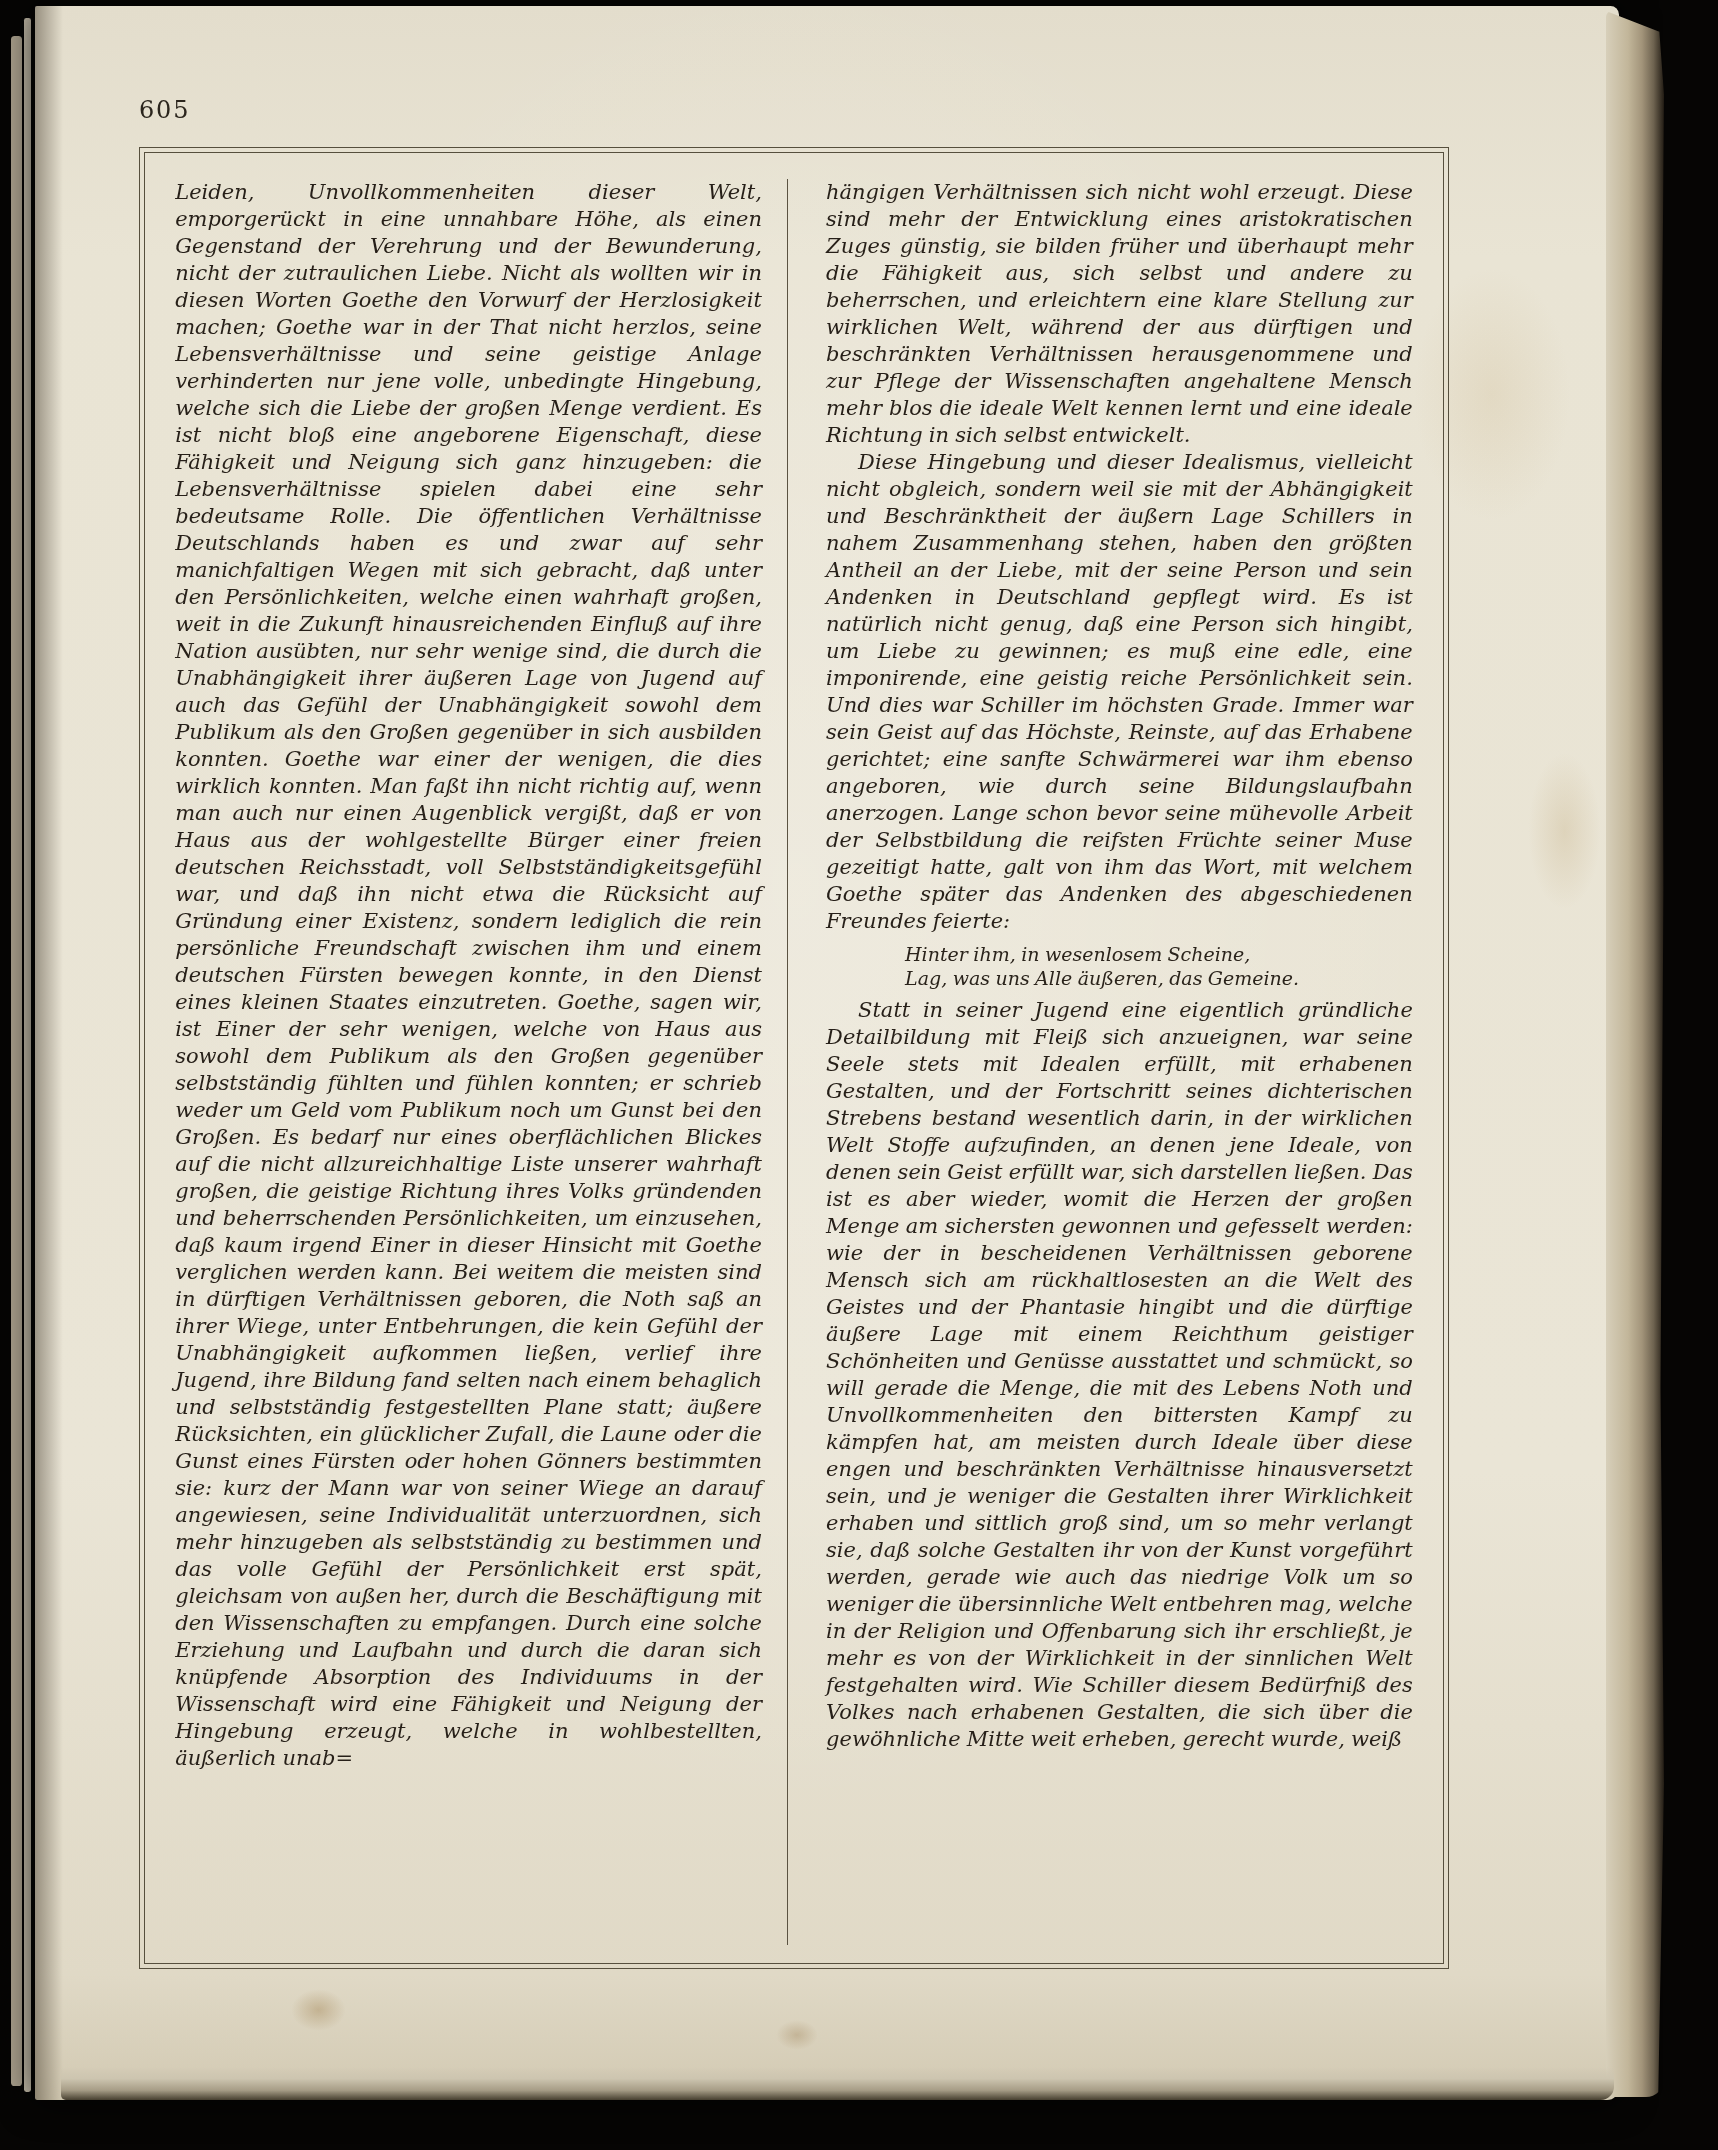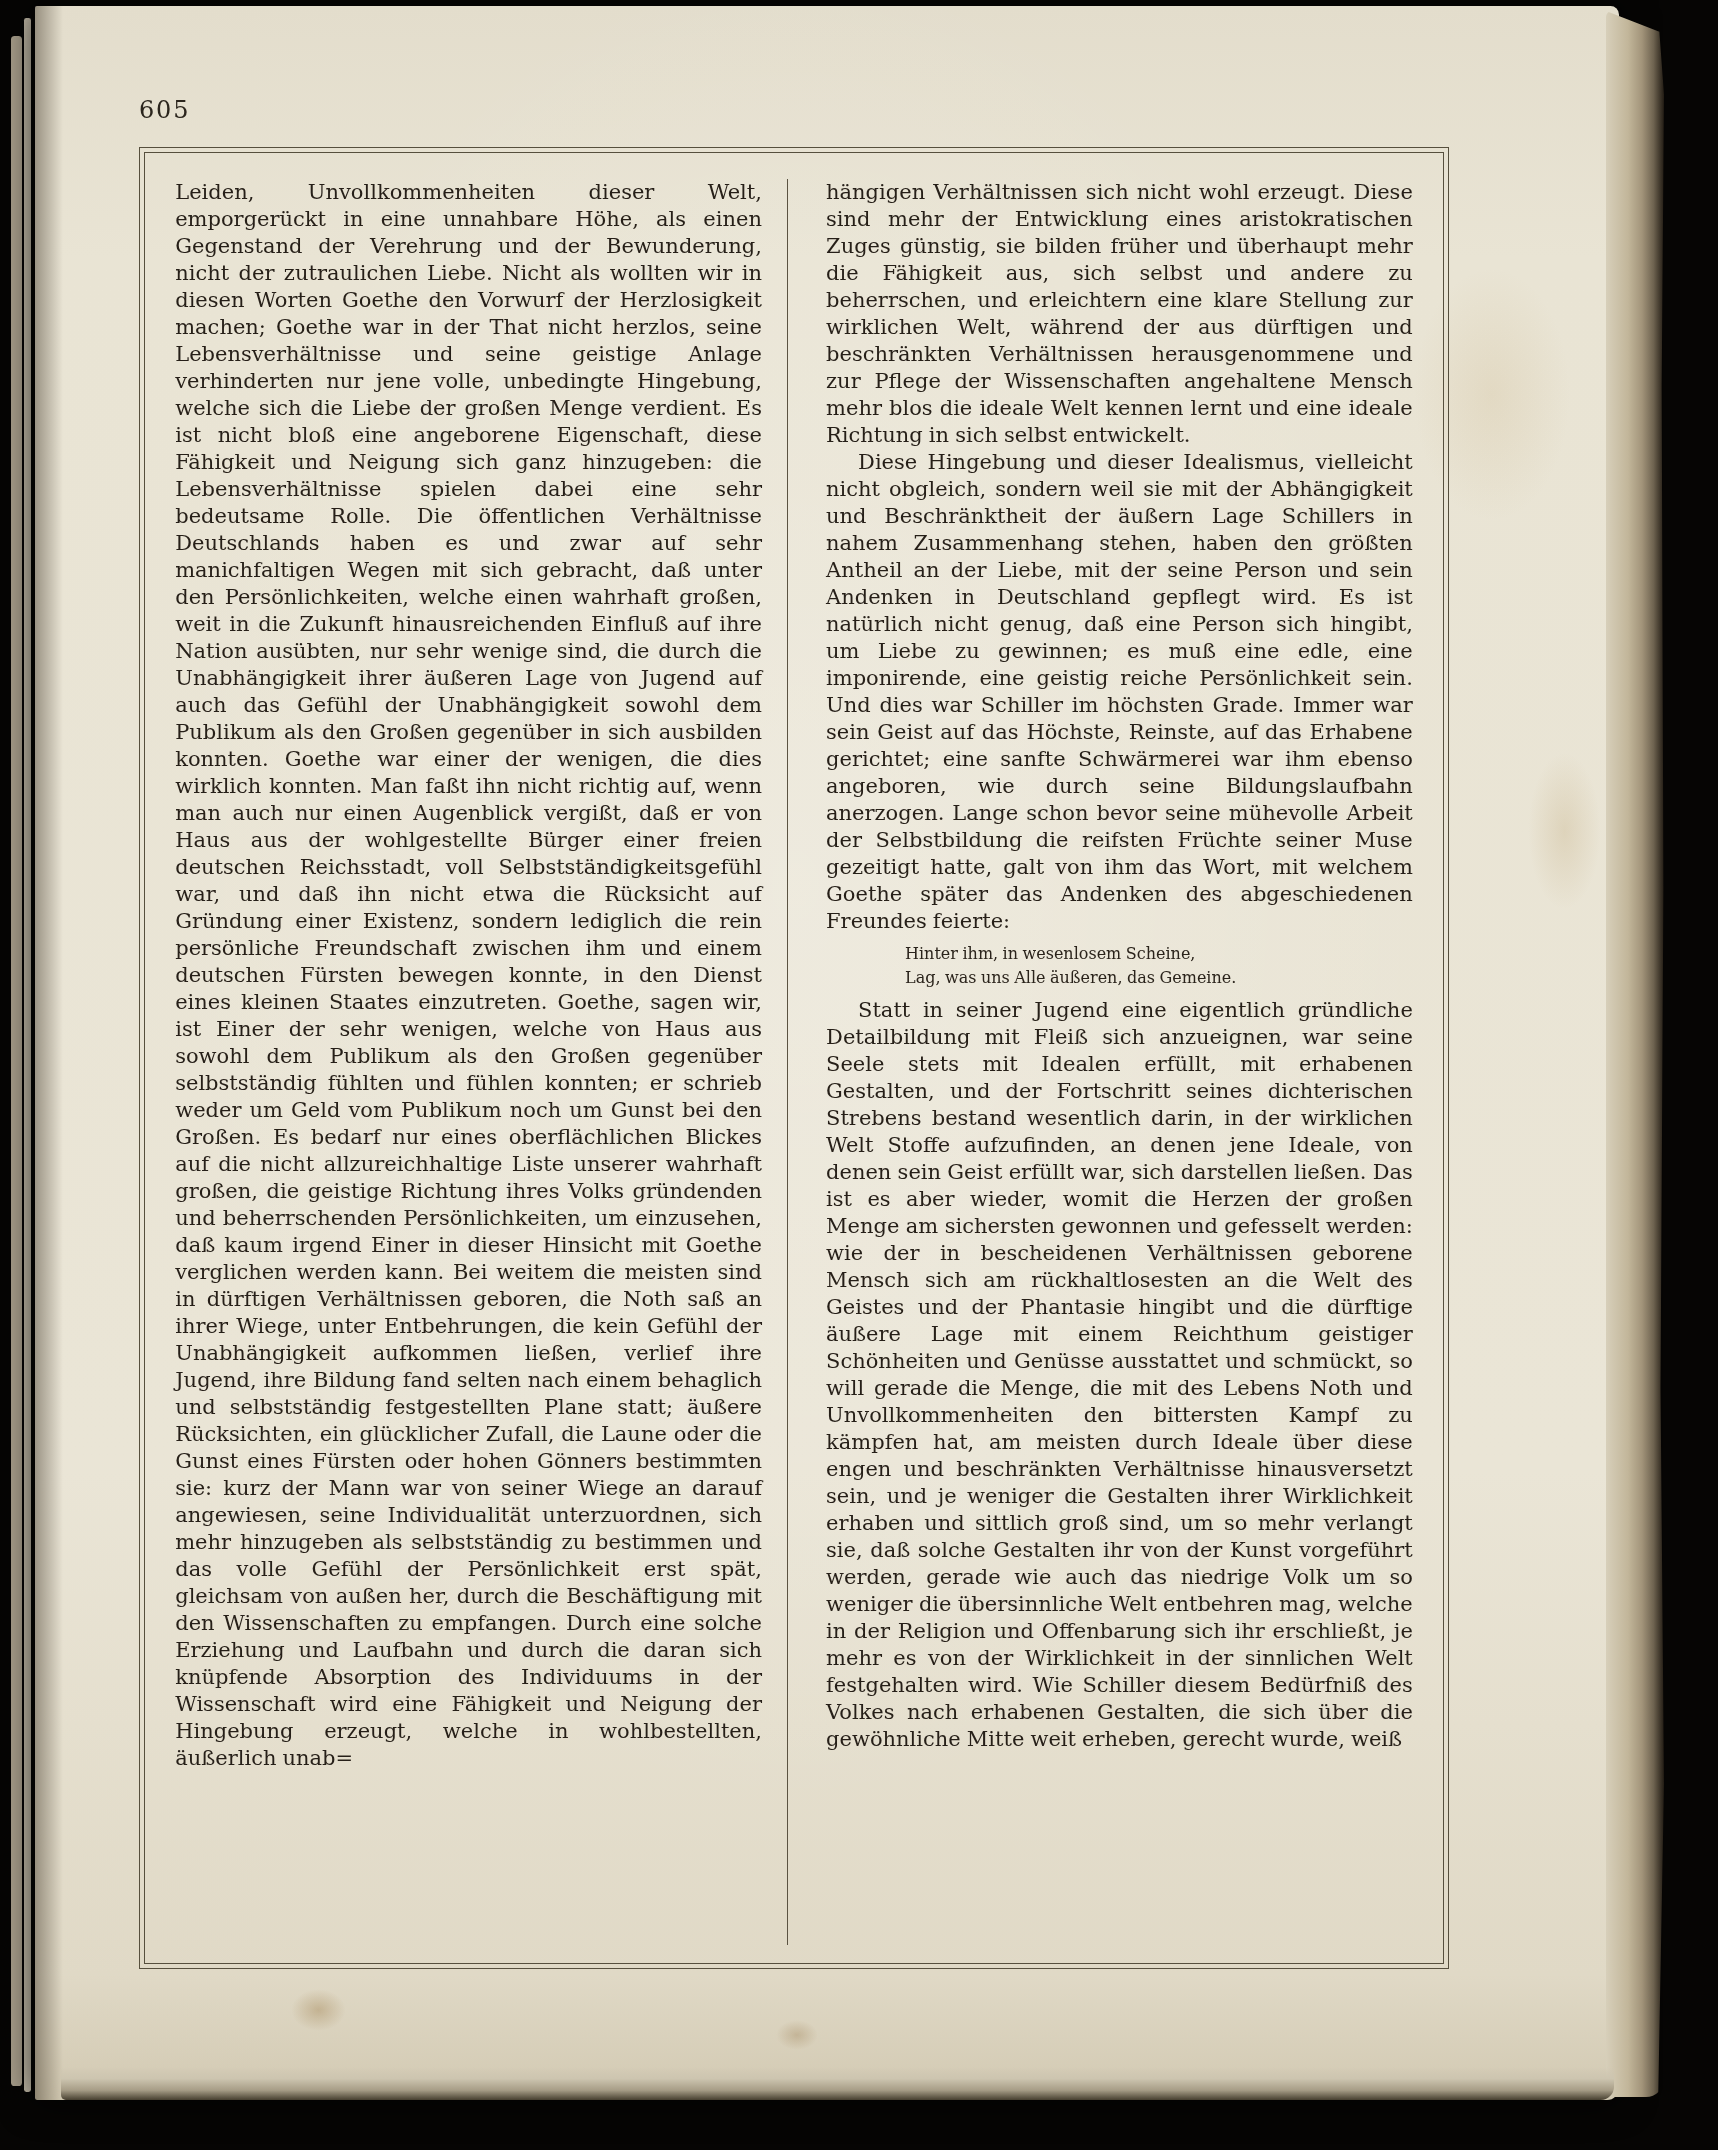--- a/index.html
+++ b/index.html
@@ -65,41 +65,42 @@
     position: absolute; left: 139px; top: 147px;
     width: 1310px; height: 1822px;
     border: 1.2px solid #564f3d;
     padding: 4.2px; box-sizing: border-box;
   }
   .frame-inner {
     width: 100%; height: 100%;
     border: 0.6px solid #564f3d;
     box-sizing: border-box;
     padding: 25.5px 30px 18px 30px;
+    font-style: italic;
   }
   .cols { display: flex; height: 100%; }
   .col { flex: 1; min-width: 0; }
   .col-left  { padding-right: 25.5px; }
   .col-right { padding-left: 38px; }
   .divider { width: 0.6px; background: #5b5342; }
 
   .body-text {
     font-size: 21px;
     line-height: 27px;
     text-align: justify;
     color: #261f18;
     hyphens: auto;
     -webkit-hyphens: auto;
     word-spacing: -0.6px;
   }
   .body-text p { margin: 0; }
   .body-text p.indent { text-indent: 32px; }
   .verse {
     margin: 7.3px 0 7.3px 79px;
-    font-size: 16px;
+    font-size: 19px;
     line-height: 24px;
     color: #2a231b;
   }
   .verse div { white-space: nowrap; }
 </style>
 </head>
 <body>
 
 <div class="canvas">
 

